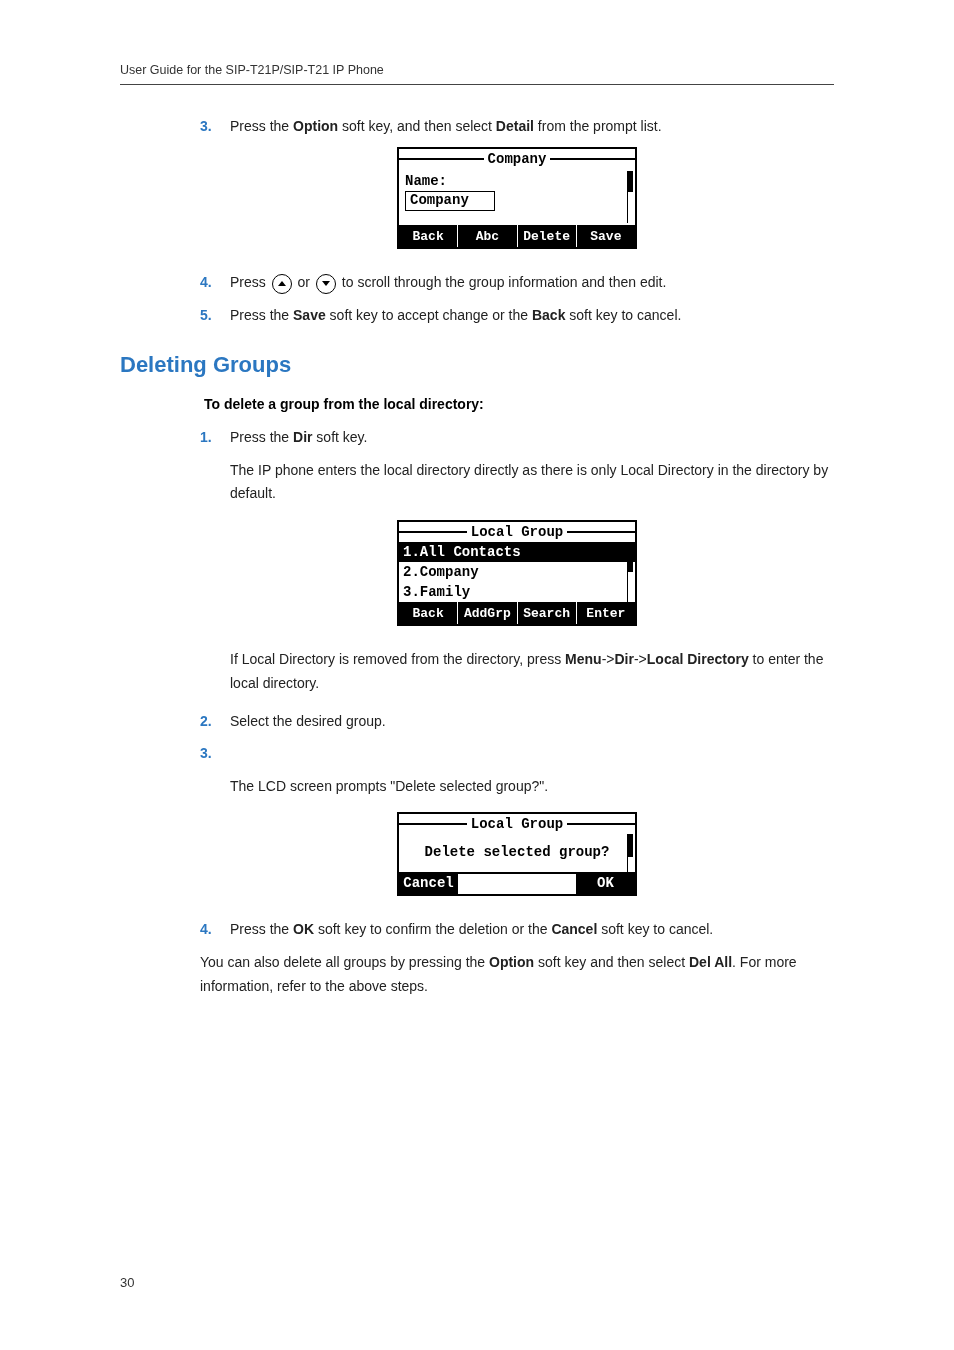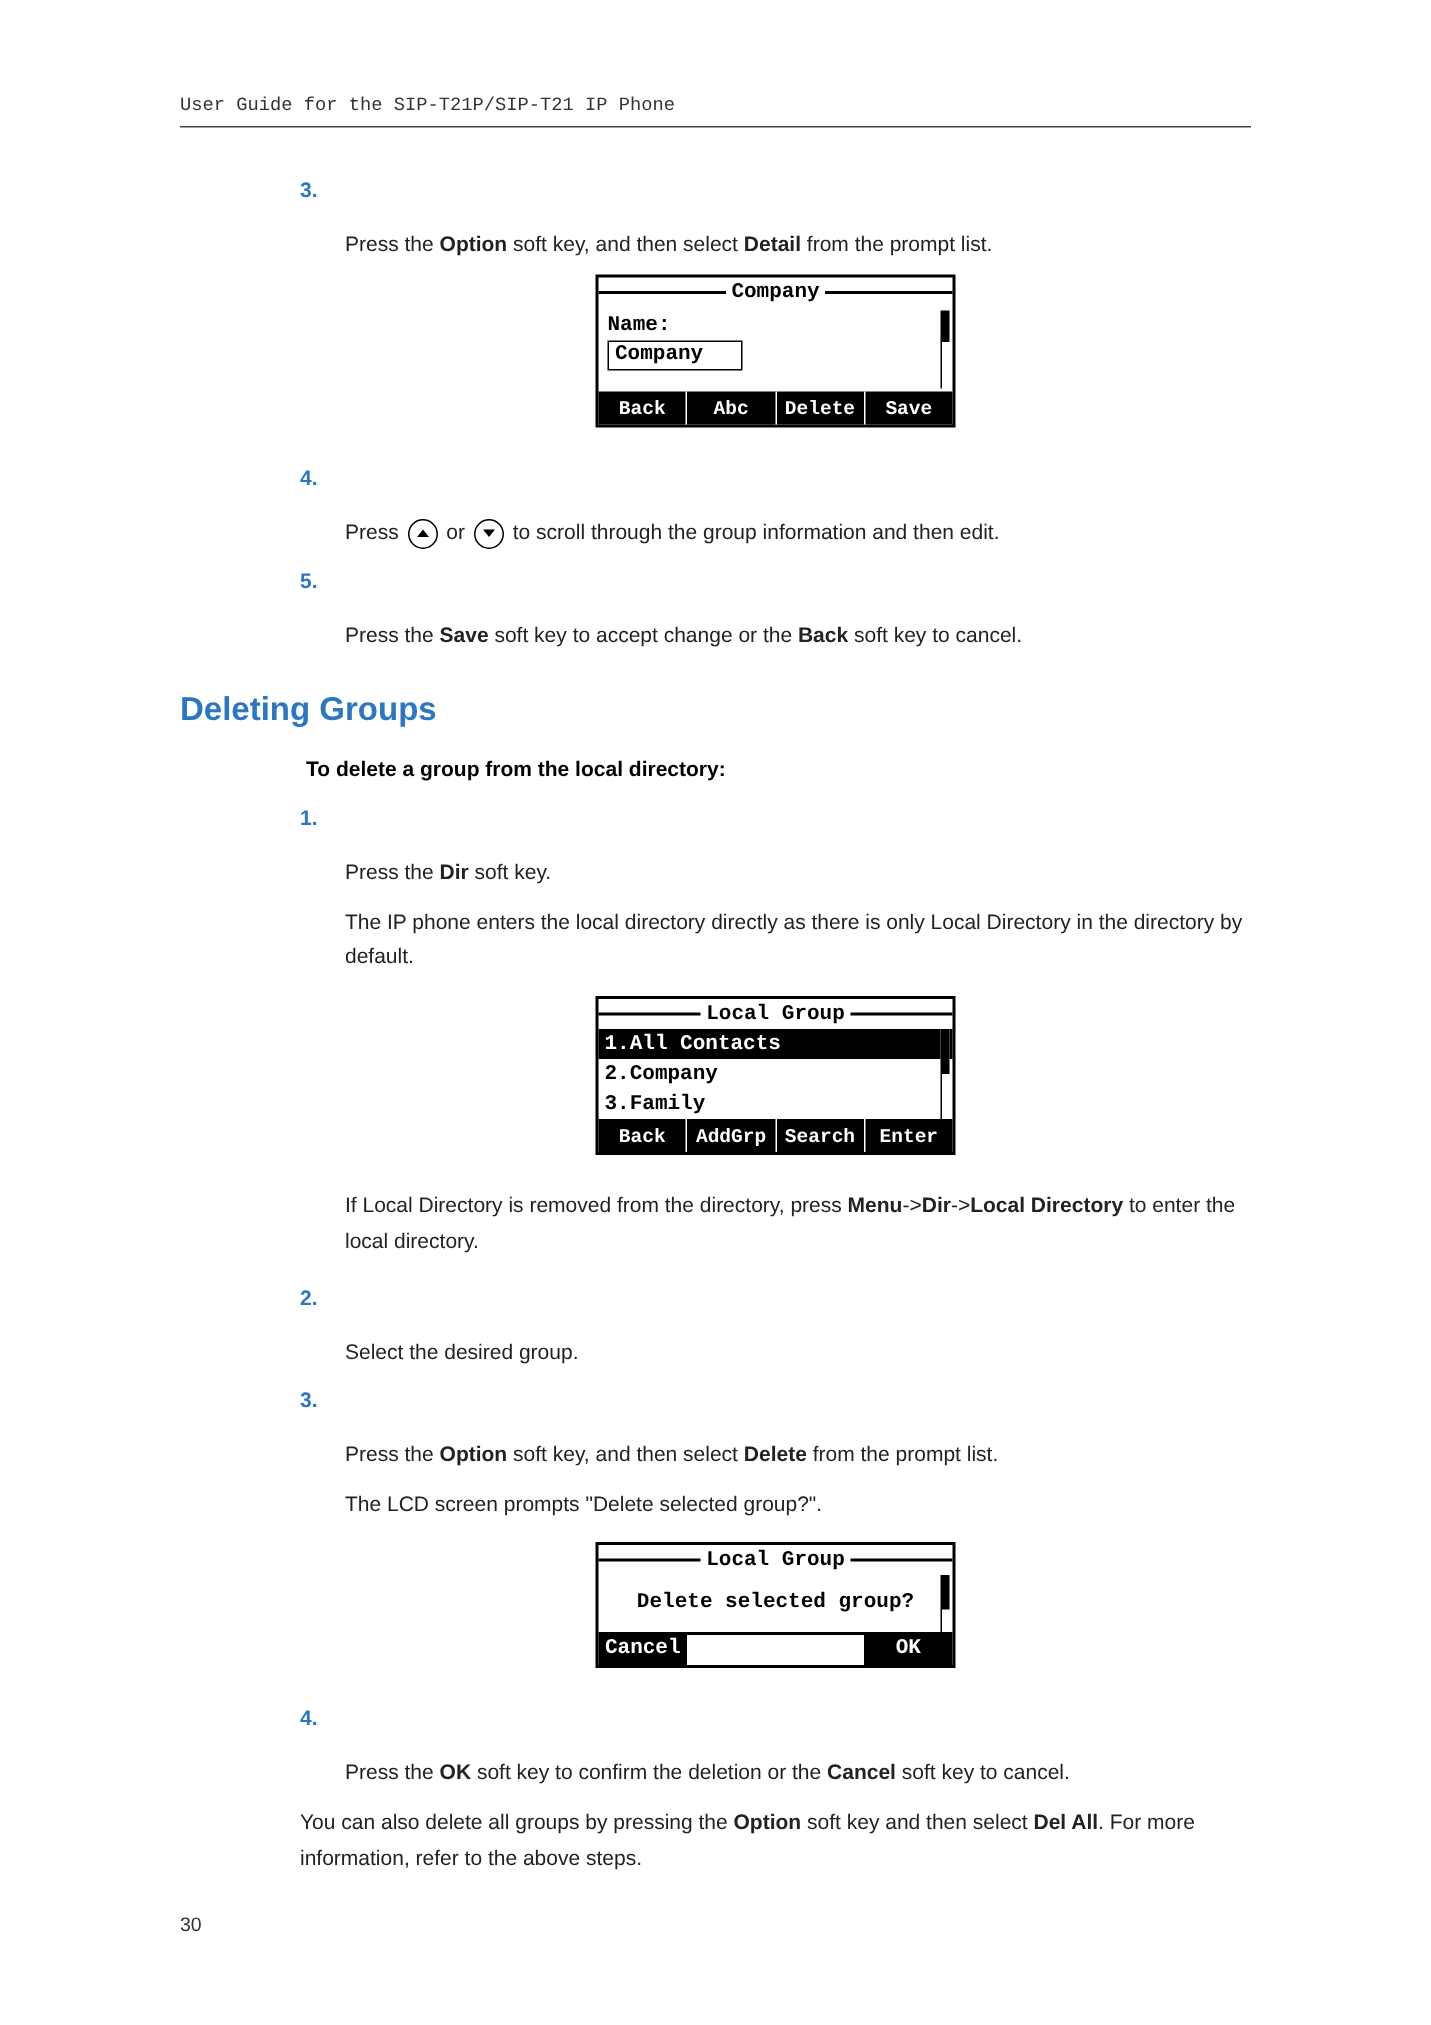--- a/index.html
+++ b/index.html
@@ -1,23 +1,23 @@
 <!DOCTYPE html>
 <html><head>
 <meta charset="utf-8">
 <style>
   * { box-sizing: border-box; margin: 0; padding: 0; }
   html, body { width: 954px; height: 1350px; background: #fff; font-family: Arial, Helvetica, sans-serif; color: #000; }
   .page { padding: 60px 0 0 0; }
-  .header-line { margin: 0 120px 0 120px; border-bottom: 1px solid #444; padding-bottom: 6px; font-family: Liberation Mono, monospace; }
+  .header-line { margin: 0 120px 0 120px; border-bottom: 1px solid #444; padding-bottom: 6px; }
   .header-title { font-size: 12.5px; color: #333; }
   .content { margin: 30px 120px 0 200px; }
   .num-line { display: flex; align-items: flex-start; margin-bottom: 10px; font-size: 14px; line-height: 1.6; }
   .num { color: #2b77c1; font-weight: bold; width: 30px; flex-shrink: 0; }
-  .body { color: #222; margin-top: 36px; }
+  .body { color: #222; }
   .bold { font-weight: bold; }
   .section-title { color: #2b77c1; font-size: 22px; font-weight: bold; margin: 26px 0 18px -80px; }
   .subhead { font-weight: bold; font-size: 14px; margin: 4px 0 14px 4px; }
   .para { font-size: 14px; line-height: 1.7; margin-left: 30px; margin-bottom: 14px; color: #222; }
   .para-noindent { font-size: 14px; line-height: 1.7; margin-bottom: 10px; color: #222; }
   .screenshot { display: block; margin: 10px auto 22px auto; }
   .circkey { display: inline-flex; width: 20px; height: 20px; border: 1.5px solid #000; border-radius: 50%; align-items: center; justify-content: center; vertical-align: middle; margin: 0 2px; position: relative; }
   .caret-up, .caret-down { width: 0; height: 0; border-left: 4px solid transparent; border-right: 4px solid transparent; }
   .caret-up { border-bottom: 5px solid #000; }
   .caret-down { border-top: 5px solid #000; }
@@ -137,23 +137,20 @@
       <span>If Local Directory is removed from the directory, press </span><span class="bold">Menu</span><span>-&gt;</span><span class="bold">Dir</span><span>-&gt;</span><span class="bold">Local Directory</span><span> to enter the local directory.</span>
     </div>
 
     <div class="num-line">
       <span class="num">2.</span>
       <span class="body">Select the desired group.</span>
     </div>
 
     <div class="num-line">
       <span class="num">3.</span>
-      <span class="body">
-        <span>Press the </span><span class="bold">Option</span><span> soft key, and then select </span><span class="bold">Delete</span><span> from the prompt list.</span>
-      </span>
     </div>
     <div class="para">The LCD screen prompts "Delete selected group?".</div>
 
     <div class="lcd lcd-wrap screenshot">
       <div class="lcd-title-row">
         <div class="lcd-title-rule"></div>
         <div class="lcd-title-text">Local Group</div>
         <div class="lcd-title-rule"></div>
       </div>
       <div style="padding:0 2px;">

